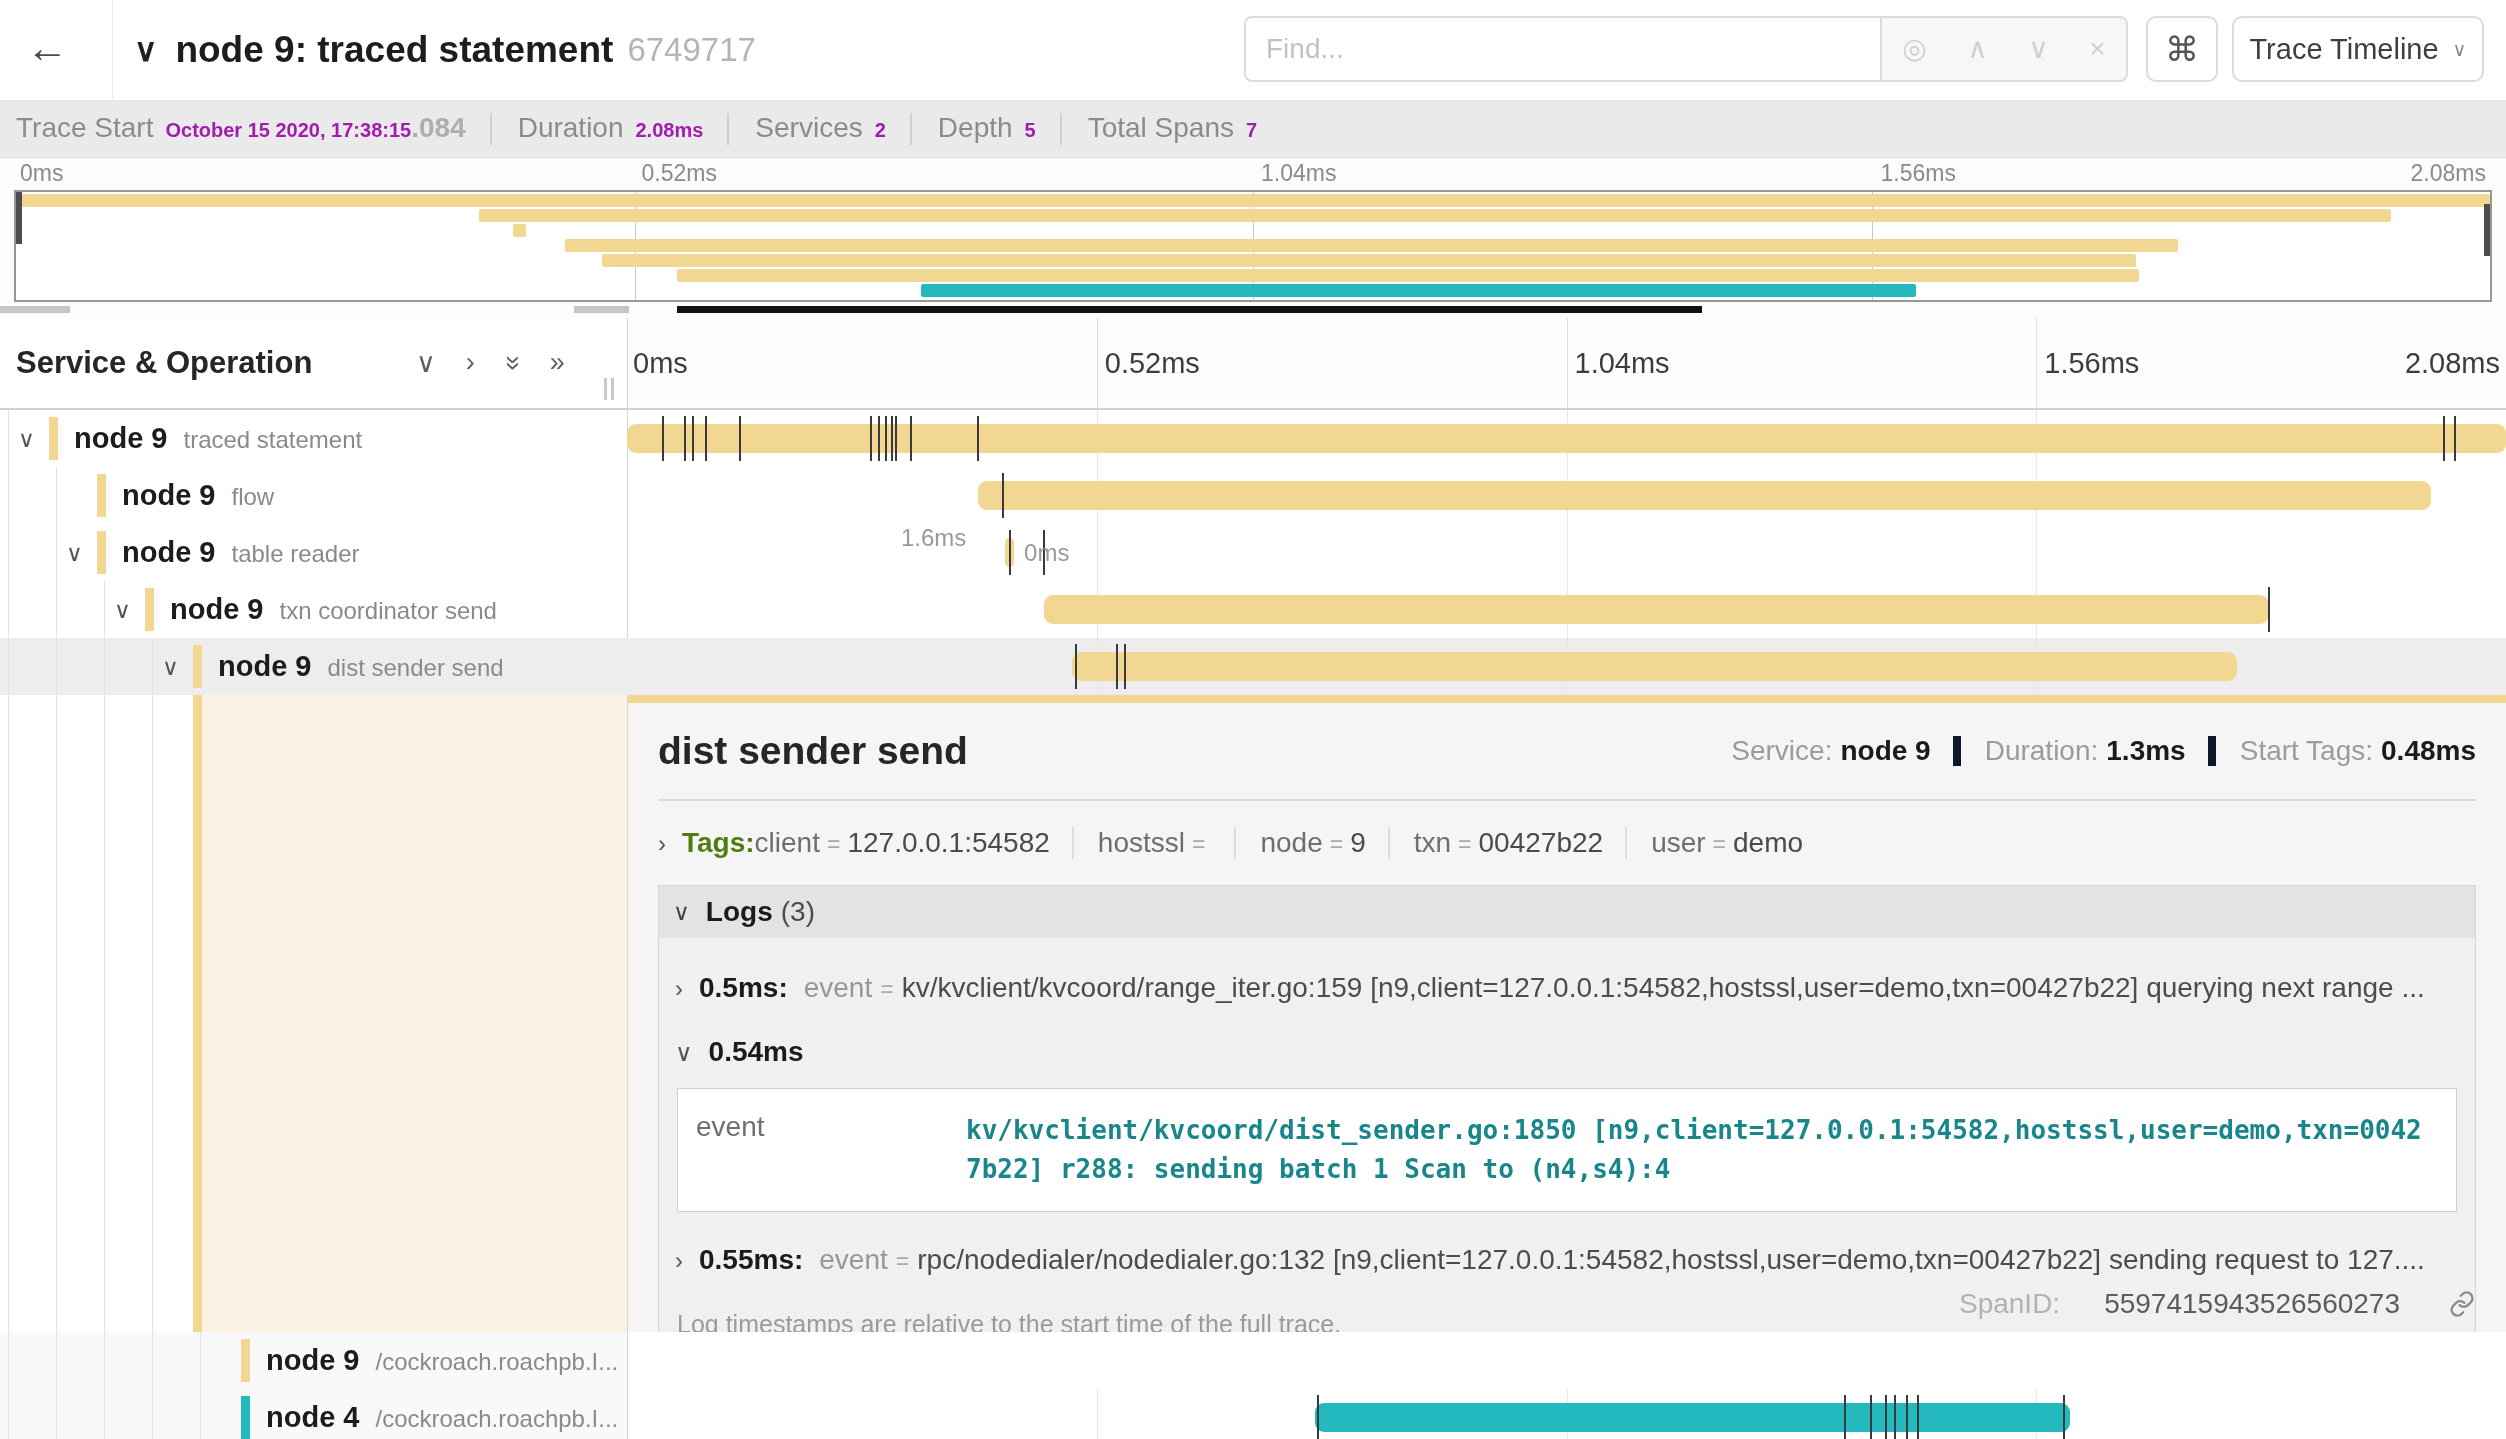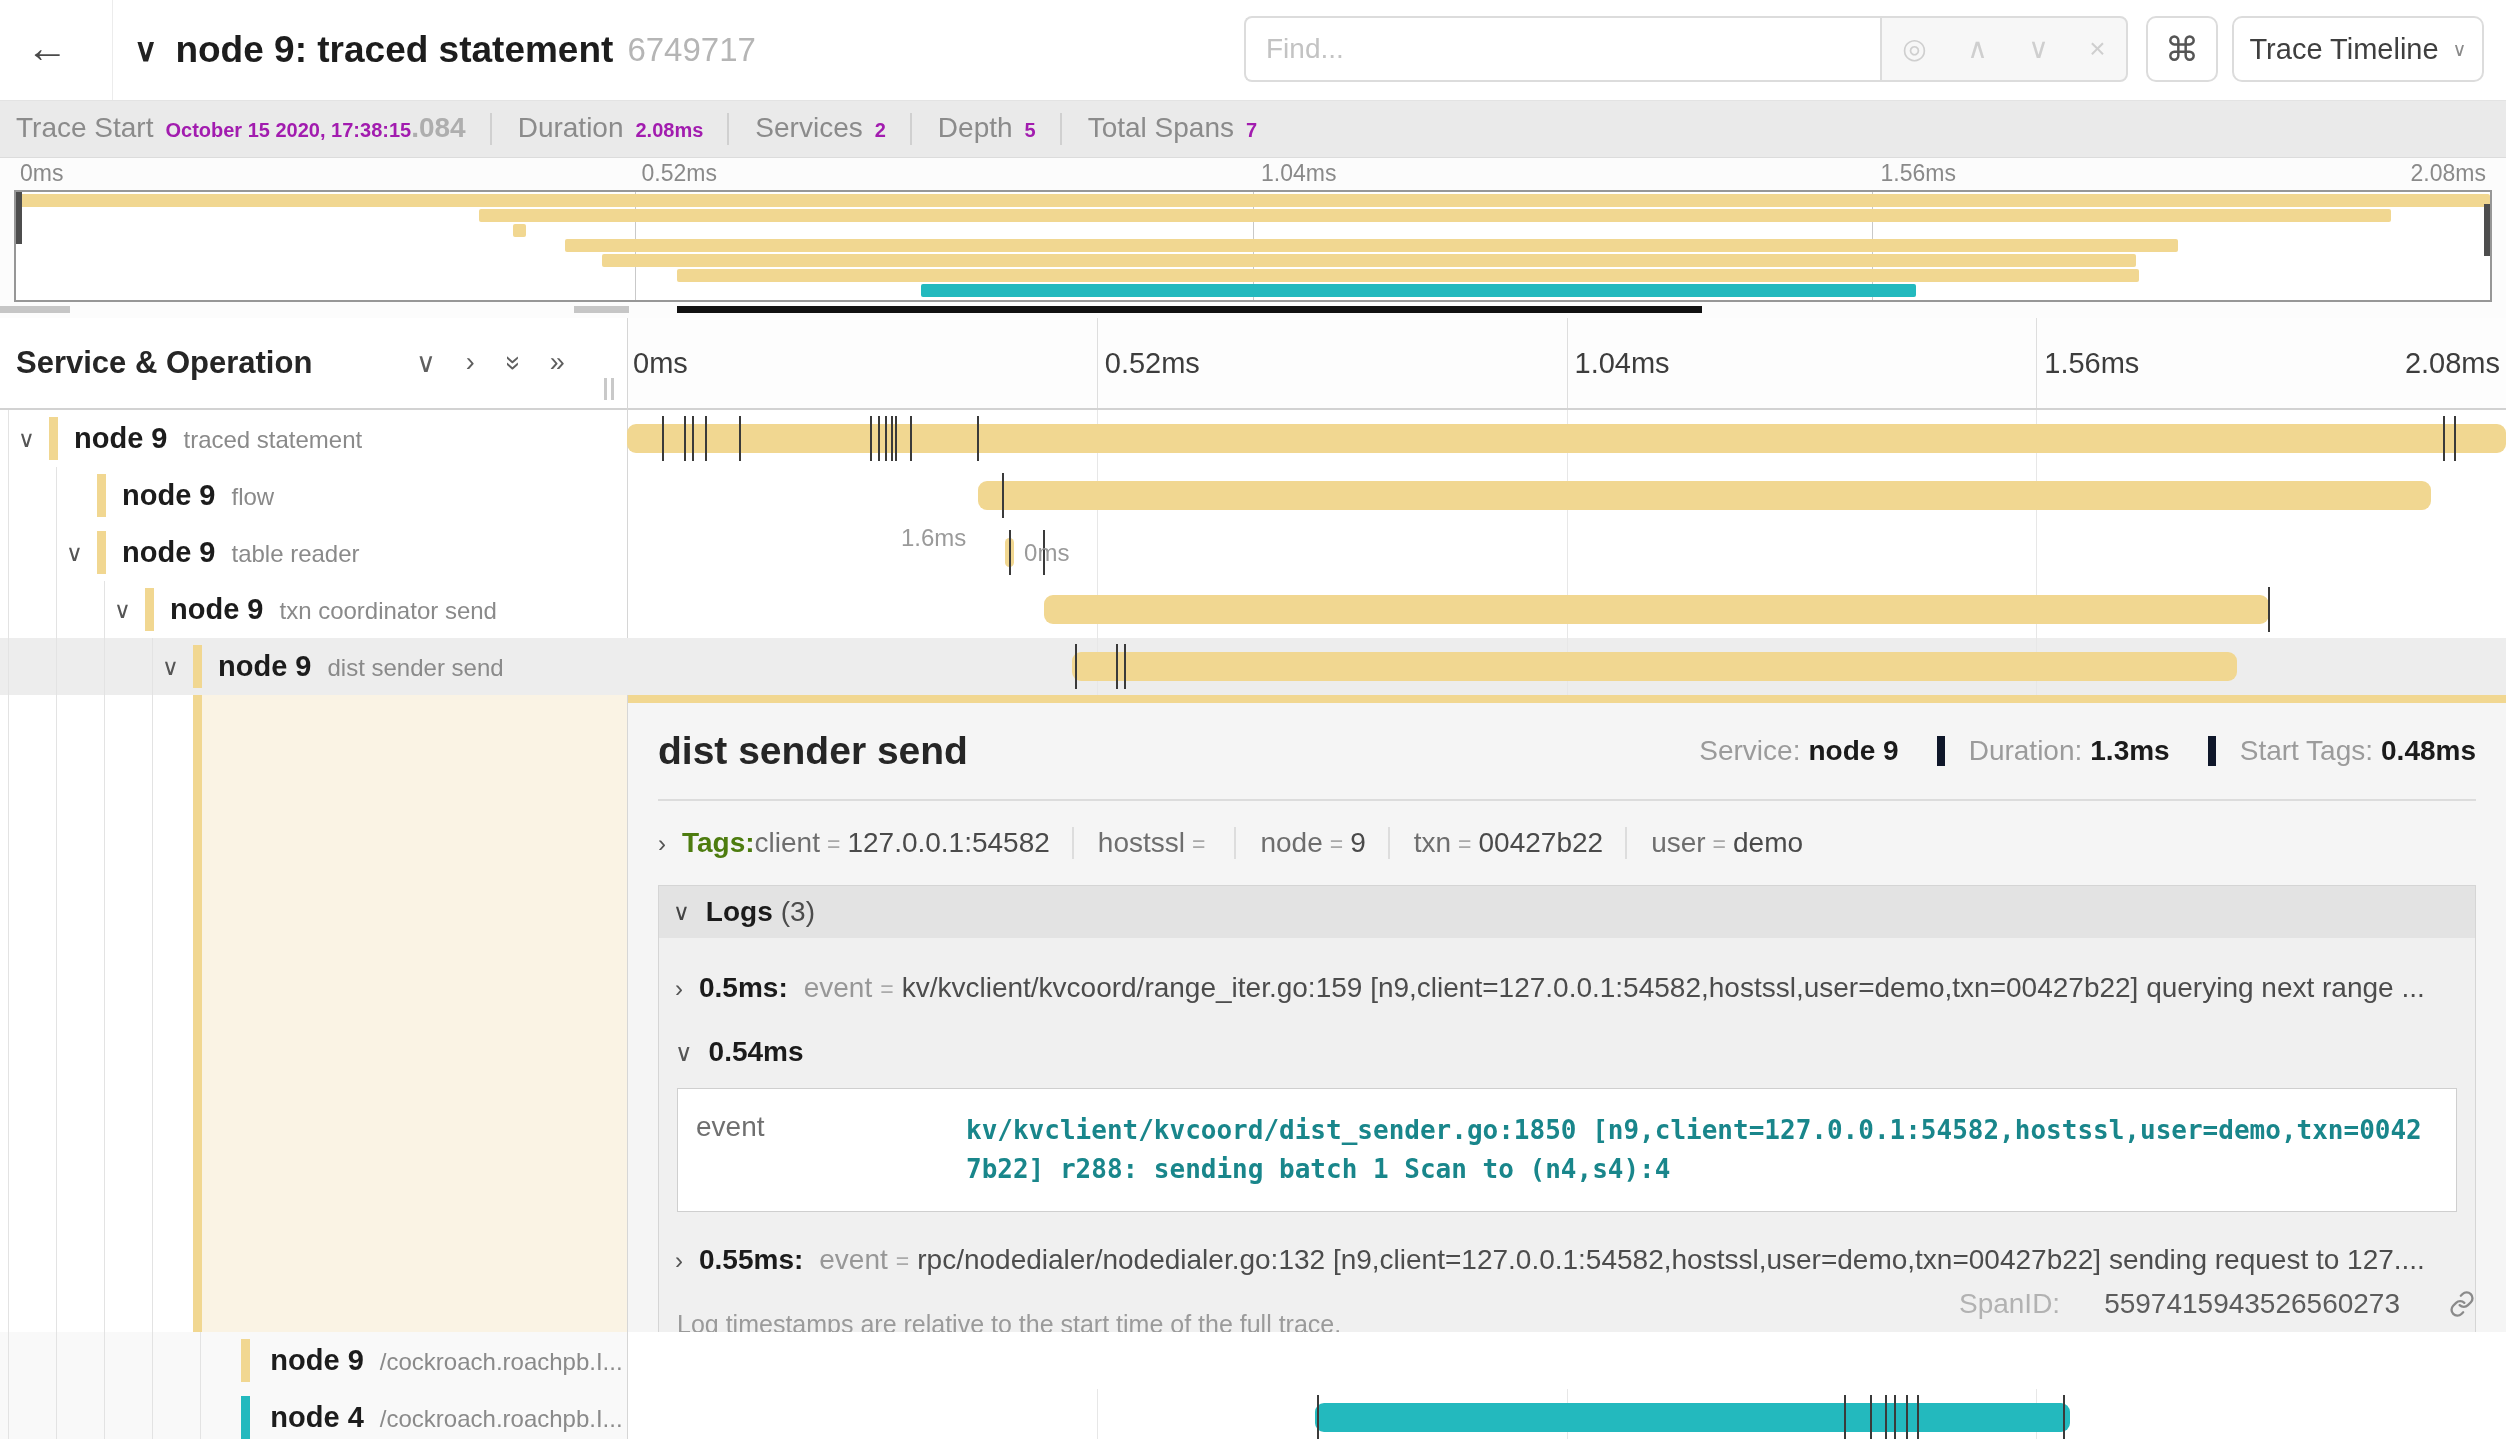--- a/index.html
+++ b/index.html
@@ -66,21 +66,21 @@
   .gh-right .axis-label{position:absolute;top:50%;transform:translateY(-50%);font-size:29px;color:#3d3d3d;white-space:nowrap;}
   .gridline{position:absolute;top:0;bottom:0;width:1px;background:#dedede;}
 
   
   .rows-top{position:absolute;top:410px;left:0;right:0;height:285px;}
   .rows-bottom{position:absolute;top:1332px;left:0;right:0;height:114px;}
   .trow{position:relative;height:57px;}
   .trow .trow-left{position:absolute;left:0;top:0;bottom:0;width:627px;line-height:57px;white-space:nowrap;overflow:hidden;}
   .trow .trow-right{position:absolute;left:627px;right:0;top:0;bottom:0;}
   .trow.sel .trow-left,.trow.sel .trow-right{background:#ededed;}
-  .trow.below .trow-left{background:#f9f9f9;text-align:center;}
+  .trow.below .trow-left{background:#f9f9f9;}
   .guide{position:absolute;top:0;bottom:0;width:1px;background:#e3e3e3;}
   .tree-chev{position:absolute;top:50%;transform:translateY(-50%);font-size:23px;color:#555;cursor:pointer;line-height:1;}
   .chip{position:absolute;top:7px;height:43px;width:9px;}
   .svc{font-size:29px;font-weight:600;color:#1c1c1c;}
   .op{font-size:24px;color:#8a8a8a;margin-left:16px;}
   .trow-right .gridline{background:#e7e7e7;}
   .span-bar{position:absolute;top:14px;height:29px;border-radius:9px;}
   .tickmark{position:absolute;top:6px;height:45px;width:2px;background:#3a3a3a;}
   .dur-label{position:absolute;top:50%;font-size:24px;color:#9a9a9a;white-space:nowrap;}
   .dur-label.before{transform:translate(calc(-100% - 12px),-50%);margin-top:42px;}
@@ -92,21 +92,21 @@
 
   
   .detail{position:absolute;top:695px;left:0;right:0;height:637px;}
   .d-left{position:absolute;left:0;top:0;bottom:0;width:627px;background:#fff;}
   .d-band{position:absolute;left:193px;width:9px;top:0;bottom:0;}
   .d-cream{position:absolute;left:202px;right:0;top:0;bottom:0;background:#faf3e4;}
   .d-panel{position:absolute;left:628px;right:0;top:0;bottom:0;background:#f5f5f5;
       border-top:8px solid #f1d791;box-sizing:border-box;padding:0 30px;overflow:hidden;}
   .d-titlerow{margin-top:26px;display:flex;justify-content:space-between;align-items:center;}
   .d-title{font-size:39px;font-weight:700;color:#262626;}
-  .d-meta{display:flex;align-items:flex-end;font-size:28px;line-height:30px;gap:16px;}
+  .d-meta{display:flex;align-items:flex-end;font-size:28px;line-height:30px;}
   .m-item{white-space:nowrap;}
   .m-item + .m-item{margin-left:22px;padding-left:24px;border-left:8px solid #0f172a;}
   .m-label{color:#9b9b9b;}
   .m-value{color:#1b1b1b;font-weight:700;margin-left:8px;}
   .d-divider{height:2px;background:#dcdcdc;margin-top:26px;}
   .d-tags{margin-top:26px;display:flex;align-items:baseline;font-size:28px;}
   .t-exp{color:#555;font-size:24px;margin-right:16px;}
   .t-label{font-weight:700;color:#4d7c0f;}
   .tag-item{white-space:nowrap;}
   .tag-item + .tag-item{margin-left:22px;padding-left:24px;border-left:2px solid #ddd;}

